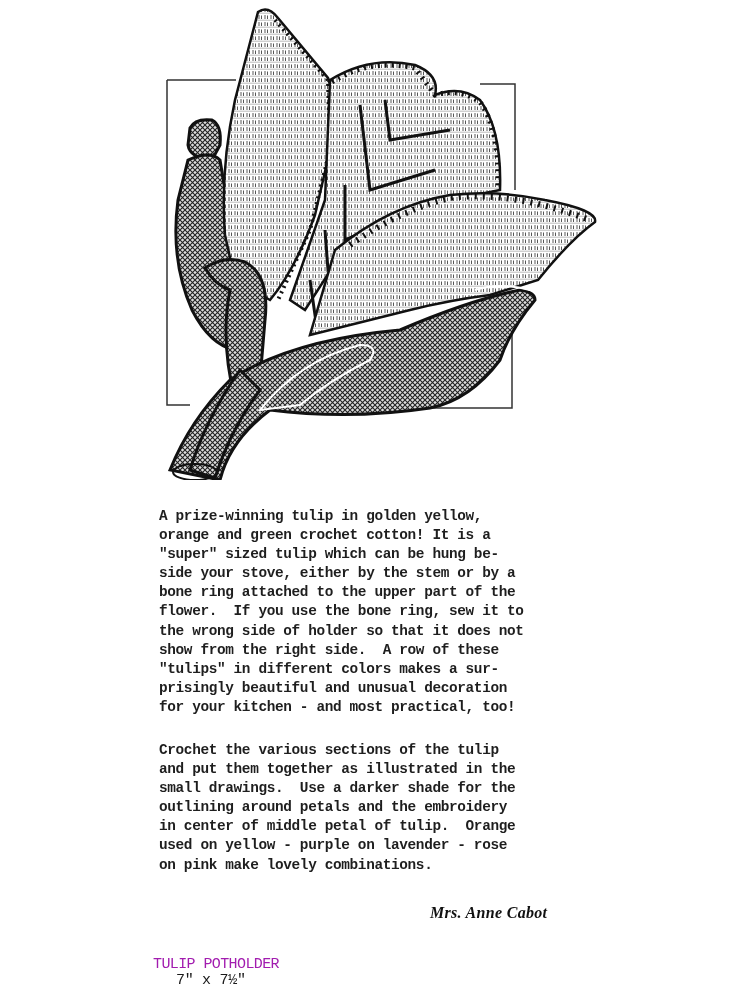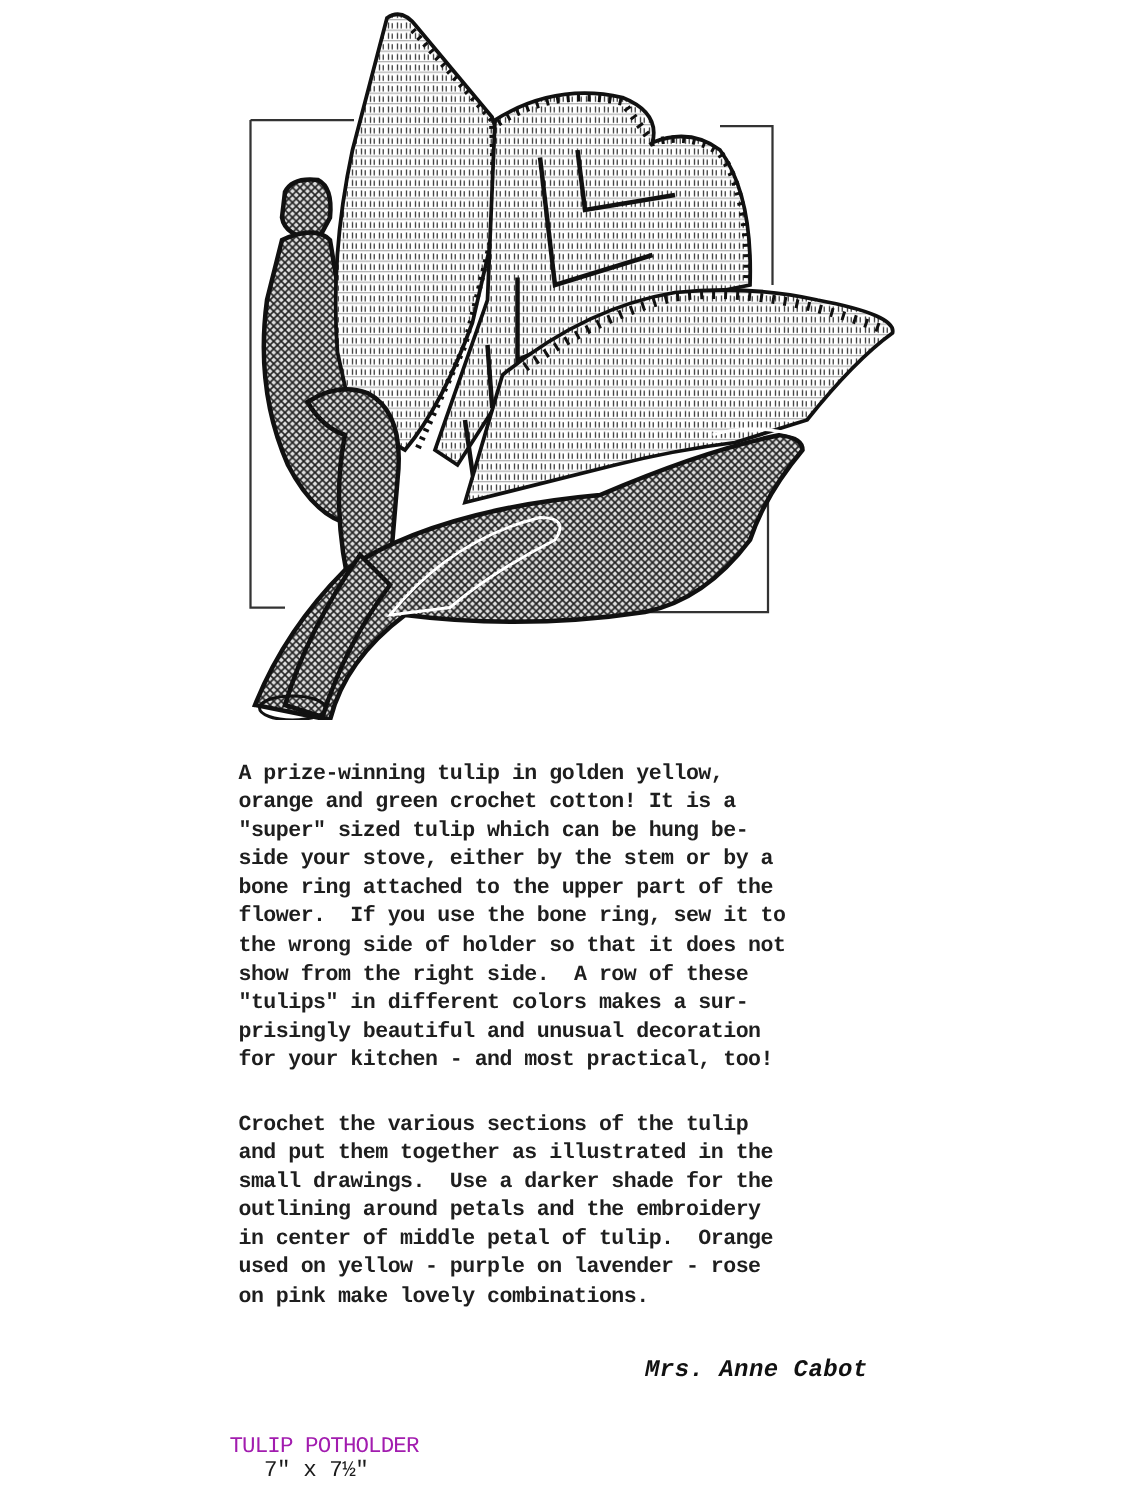--- a/index.html
+++ b/index.html
@@ -1,21 +1,21 @@
 <!DOCTYPE html>
 <html><head>
 <meta charset="utf-8">
 <style>
   html, body { margin: 0; padding: 0; background: #ffffff; }
   body { width: 750px; height: 1000px; position: relative; overflow: hidden; color: #1a1a1a; }
   .illus { position: absolute; left: 150px; top: 0; width: 450px; height: 480px; }
   .text-block { position: absolute; left: 159px; font-family: "Liberation Mono", "DejaVu Sans Mono", monospace; font-size: 14.4px; line-height: 19.1px; font-weight: bold; color: #1e1e1e; white-space: pre; letter-spacing: -0.35px; }
   #para1 { top: 507px; }
   #para2 { top: 698px; margin-top: 43px; }
-  .signature { position: absolute; left: 430px; top: 904px; font-family: Liberation Mono, monospace; font-style: italic; font-weight: bold; font-size: 16px; color: #111; letter-spacing: 0.3px; }
+  .signature { position: absolute; left: 430px; top: 904px; font-family: Liberation Serif, serif; font-style: italic; font-weight: bold; font-size: 16px; color: #111; letter-spacing: 0.3px; }
   .title { position: absolute; left: 153px; top: 956px; font-family: "Liberation Mono", monospace; font-size: 15px; line-height: 17px; color: #a21caf; white-space: pre; letter-spacing: -0.6px; }
   .size { position: absolute; left: 176px; top: 972px; font-family: "Liberation Mono", monospace; font-size: 15px; line-height: 17px; color: #1a1a1a; white-space: pre; letter-spacing: -0.3px; }
 </style>
 </head>
 <body>
 
 <div class="illus">
   <svg width="450" height="480" viewBox="0 0 450 480" xmlns="http://www.w3.org/2000/svg">
     <defs>
       <pattern id="knit" width="6" height="7" patternUnits="userSpaceOnUse">

